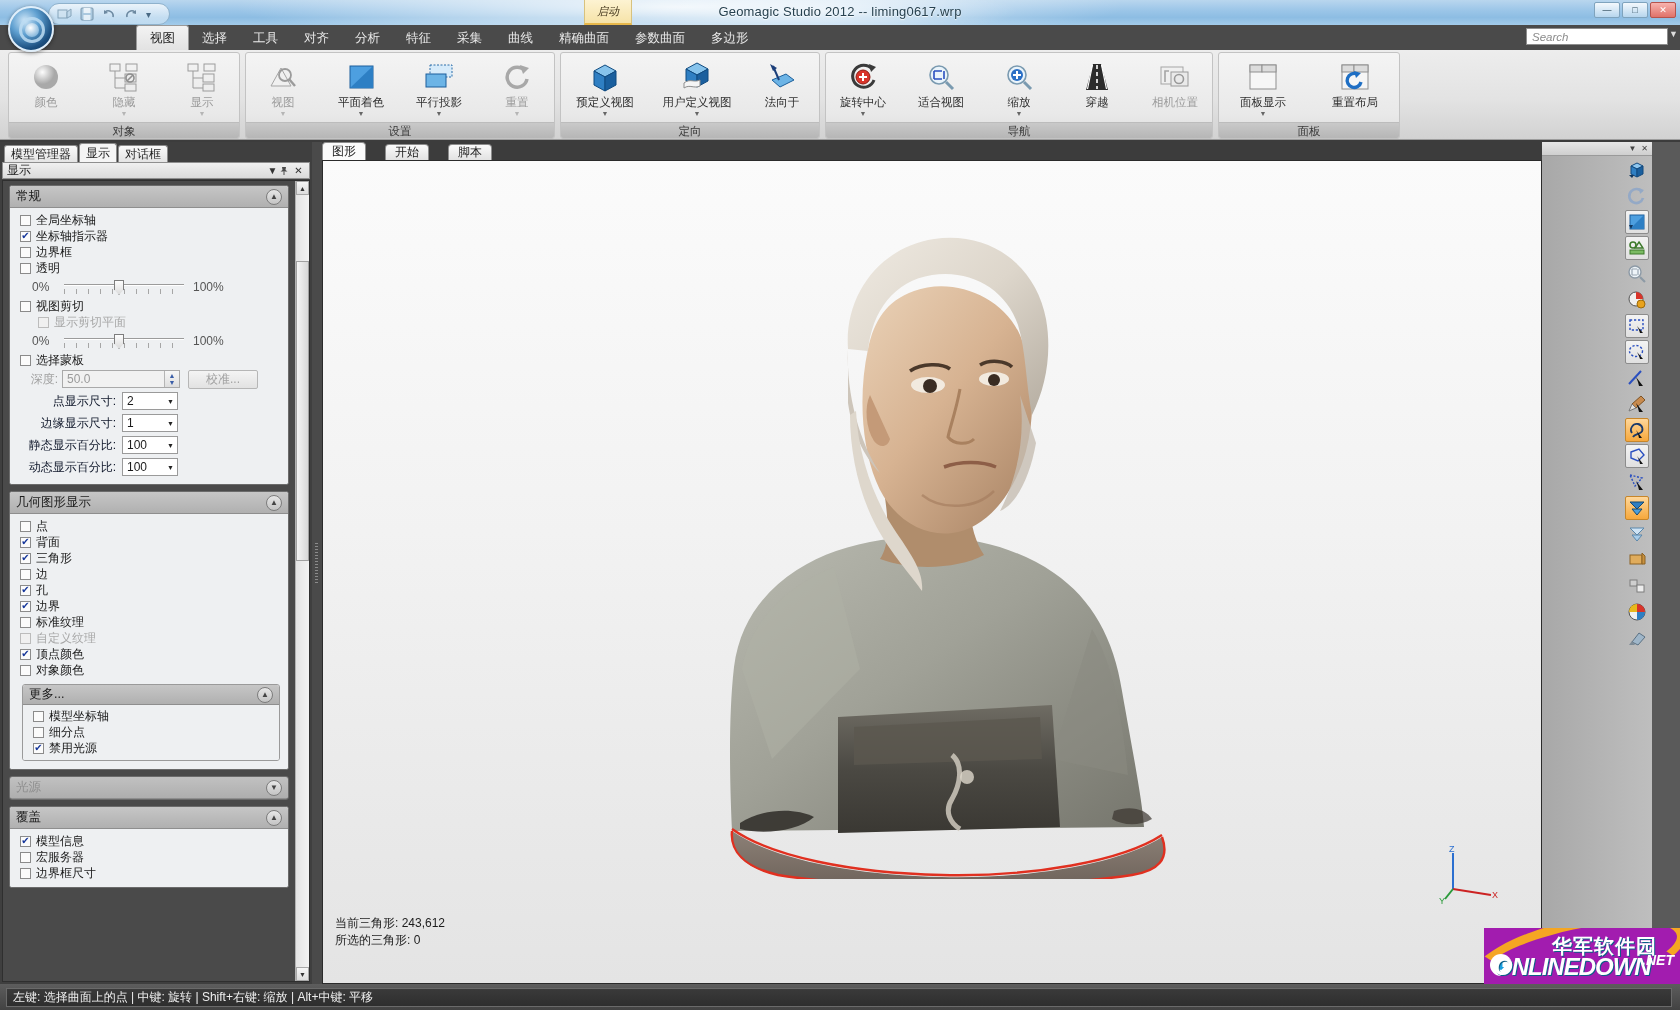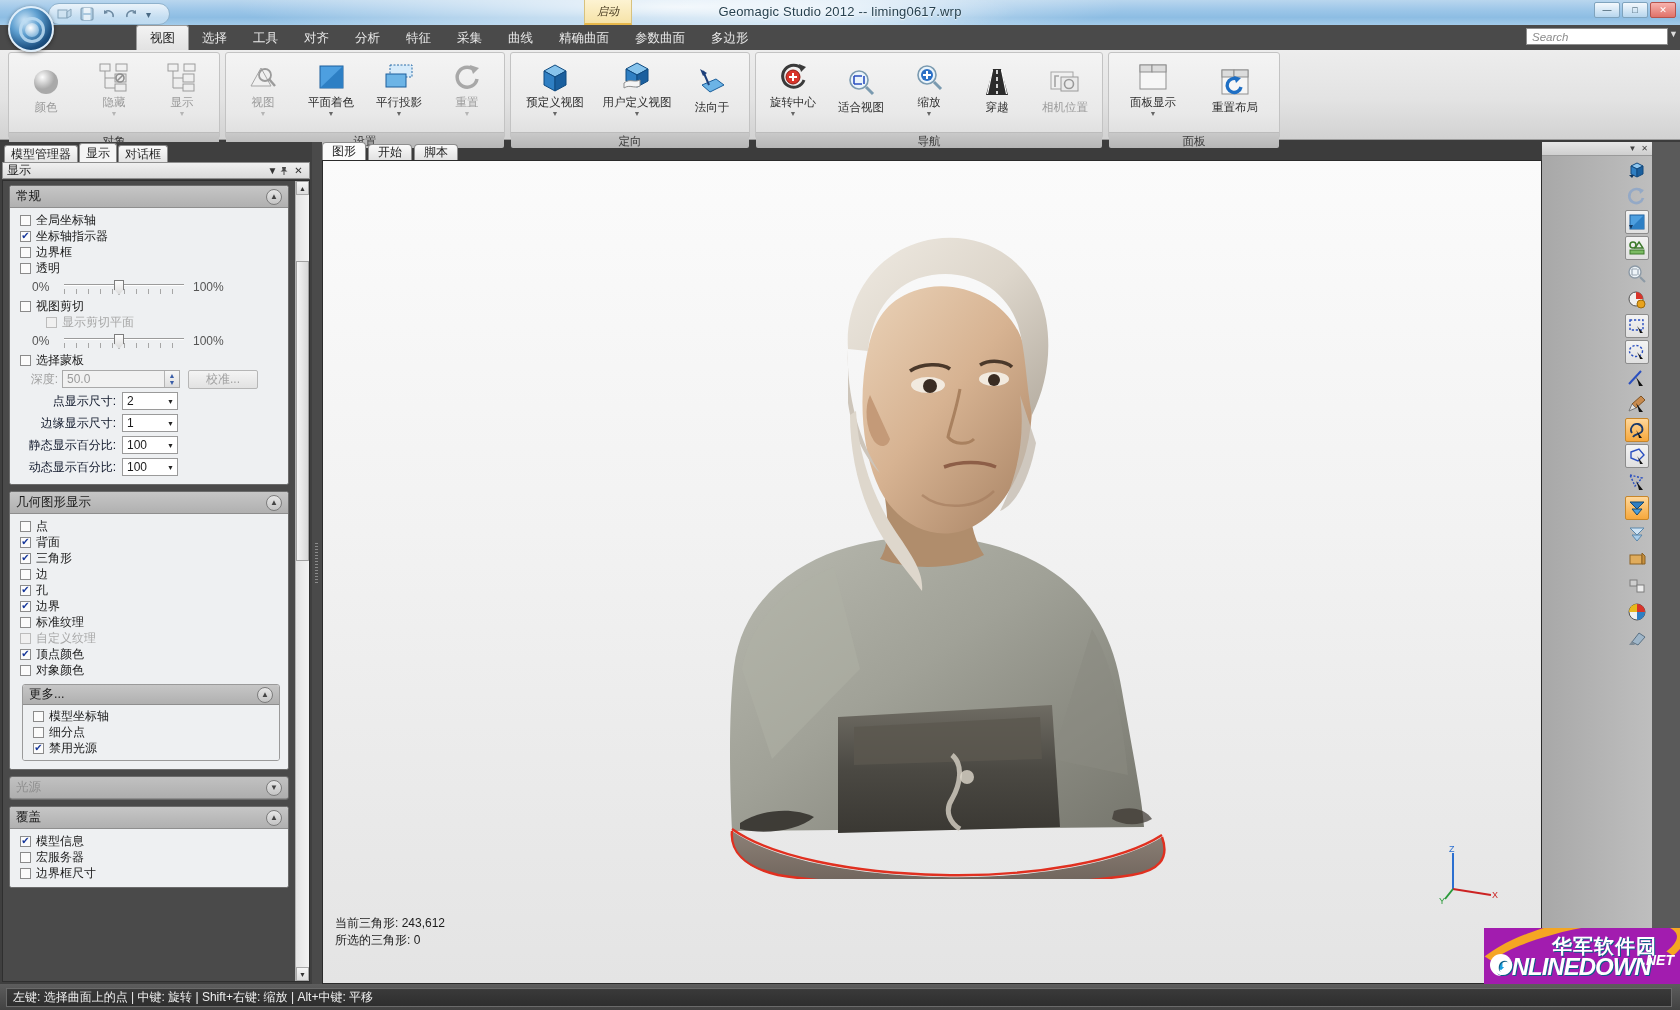--- a/index.html
+++ b/index.html
@@ -78,21 +78,21 @@
     position:absolute; left:0; top:50px; width:1680px; height:90px;
     background:linear-gradient(180deg,#ededed 0%,#e3e3e3 55%,#d2d2d2 100%);
     border-bottom:1px solid #9d9d9d;
     display:flex; align-items:stretch; padding:2px 4px 0 8px;
   }
   .rgroup {
     position:relative; display:flex; flex-direction:column;
     border:1px solid #c3c3c3; border-radius:3px; margin-right:5px;
     background:linear-gradient(180deg,#f4f4f4 0%,#e9e9e9 70%,#dedede 100%);
   }
-  .rgroup-items { display:flex; flex:1; align-items:center; padding:4px 6px 14px 6px; gap:6px; }
+  .rgroup-items { display:flex; flex:1; align-items:flex-start; padding:4px 6px 4px 6px; gap:16px; }
   .rgroup-title {
     height:16px; line-height:16px; text-align:center; font-size:11.5px; color:#3b3b3b;
     background:linear-gradient(180deg,#c9c9c9,#b6b6b6);
     border-top:1px solid #bcbcbc; border-radius:0 0 2px 2px;
   }
   .ritem { width:62px; display:flex; flex-direction:column; align-items:center; padding-top:3px; }
   .ritem.wide { width:76px; }
   .ritem .ico { height:34px; display:flex; align-items:center; justify-content:center; }
   .ritem .lbl { font-size:11.5px; color:#2f2f2f; margin-top:2px; text-align:center; line-height:13px;}
   .ritem.disabled .lbl { color:#9b9b9b; }
@@ -139,21 +139,21 @@
     display:flex;align-items:center;justify-content:center;font-size:8px;color:#444;
   }
   .card-body { padding:4px 0 6px 0; background:#eef0f2; }
 
   .row { display:flex; align-items:center; height:16px; padding:0 0 0 10px; font-size:12px; }
   .cb { width:11px;height:11px;border:1px solid #8b8b8b;background:#fbfbfb;margin-right:5px;
         display:flex;align-items:center;justify-content:center;flex:0 0 11px;}
   .cb.checked { color:#16379b; font-size:10px; line-height:10px; }
   .cb.dim { border-color:#bcbcbc; background:#f0f0f0; }
   .row.dim { color:#a8a8a8; }
-  .row.indent { padding-left:36px; }
+  .row.indent { padding-left:28px; }
 
   .sliderrow { display:flex; align-items:center; padding-left:22px; height:22px; }
   .sl-lbl { font-size:12px; color:#555; width:30px; }
   .sl-lbl.r { width:40px; text-align:left; padding-left:7px;}
   .slider { position:relative; width:120px; height:14px; margin:0 2px;}
   .sl-track { position:absolute; left:0; right:0; top:4px; height:2px;
               border-top:1px solid #9b9b9b; border-bottom:1px solid #fff; }
   .sl-ticks { position:absolute; left:0; right:0; top:9px; height:5px;
               background:repeating-linear-gradient(90deg,#a6a6a6 0 1px,transparent 1px 12px); }
   .sl-thumb { position:absolute; left:50px; top:0px; width:10px; height:15px;
@@ -185,21 +185,21 @@
     font-size:7px; color:#333;}
   .vs-thumb { position:absolute; left:0; right:0; top:80px; height:300px;
     background:linear-gradient(90deg,#f4f4f4,#d7d7d7); border:1px solid #a0a0a0; }
 
   
   .splitter { position:absolute; left:312px; top:142px; width:10px; bottom:26px; background:#4a4a4a; }
   .splitter .grip { position:absolute; left:3px; top:50%; margin-top:-20px; width:3px; height:40px;
     background:repeating-linear-gradient(180deg,#8b8b8b 0 1px,transparent 1px 3px); }
 
   
-  .vp-tabs { position:absolute; left:322px; top:142px; height:18px; display:flex; align-items:flex-end; gap:2px;}
+  .vp-tabs { position:absolute; left:322px; top:142px; height:18px; display:flex; align-items:flex-end; gap:19px;}
   .vp-tab { height:16px; padding:0 9px; font-size:12px; display:flex; align-items:center;
     background:linear-gradient(180deg,#fafafa,#e2e2e2); border:1px solid #8d8d8d;
     border-bottom:none; border-radius:4px 4px 0 0; color:#222; }
   .vp-tab.active { height:18px; background:#fbfbfb; }
 
   .viewport {
     position:absolute; left:322px; top:160px; right:138px; bottom:26px;
     background:linear-gradient(180deg,#fbfbfb 0%,#f2f2f2 45%,#e4e4e4 100%);
     border:1px solid #2b2b2b; overflow:hidden;
   }

